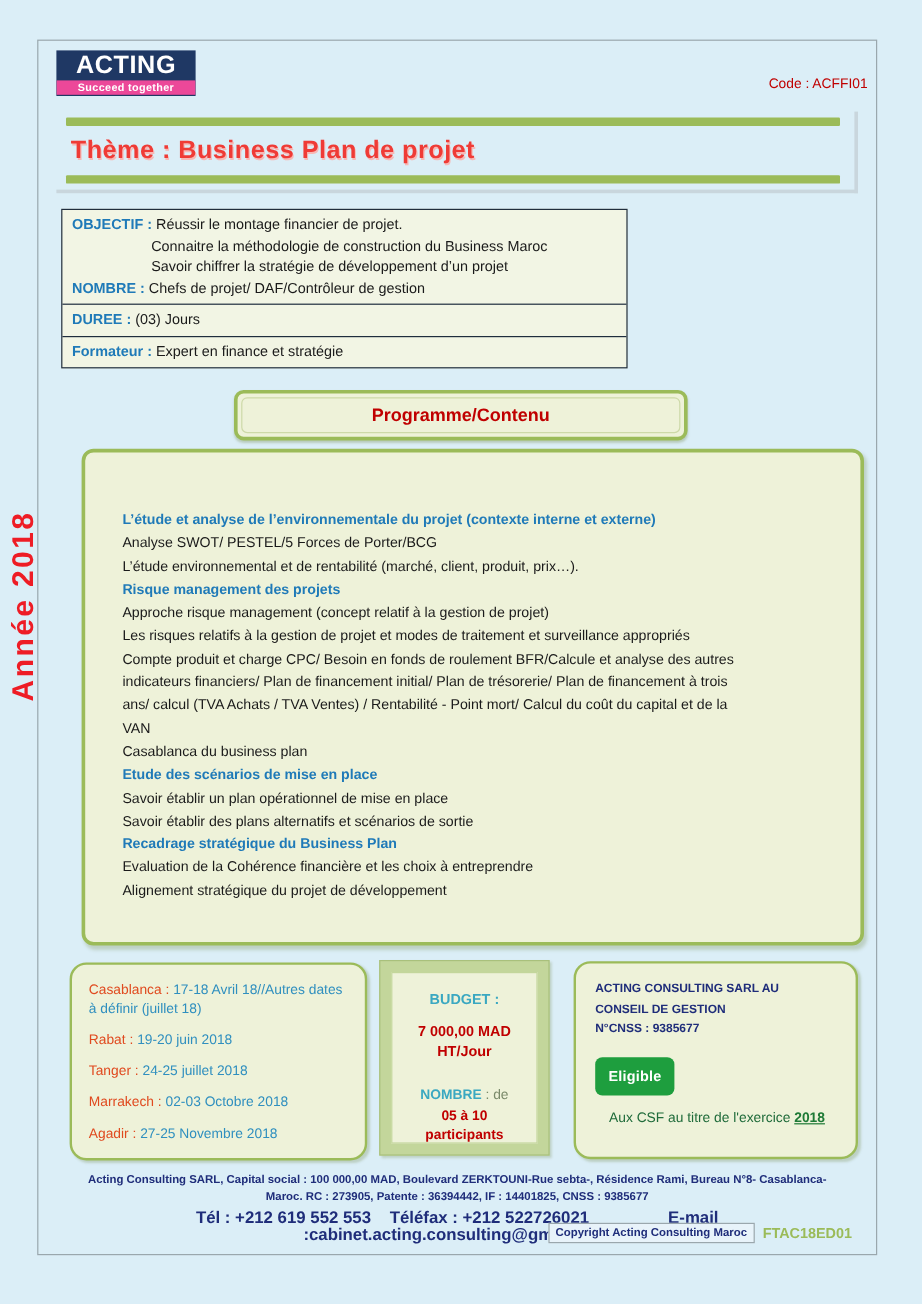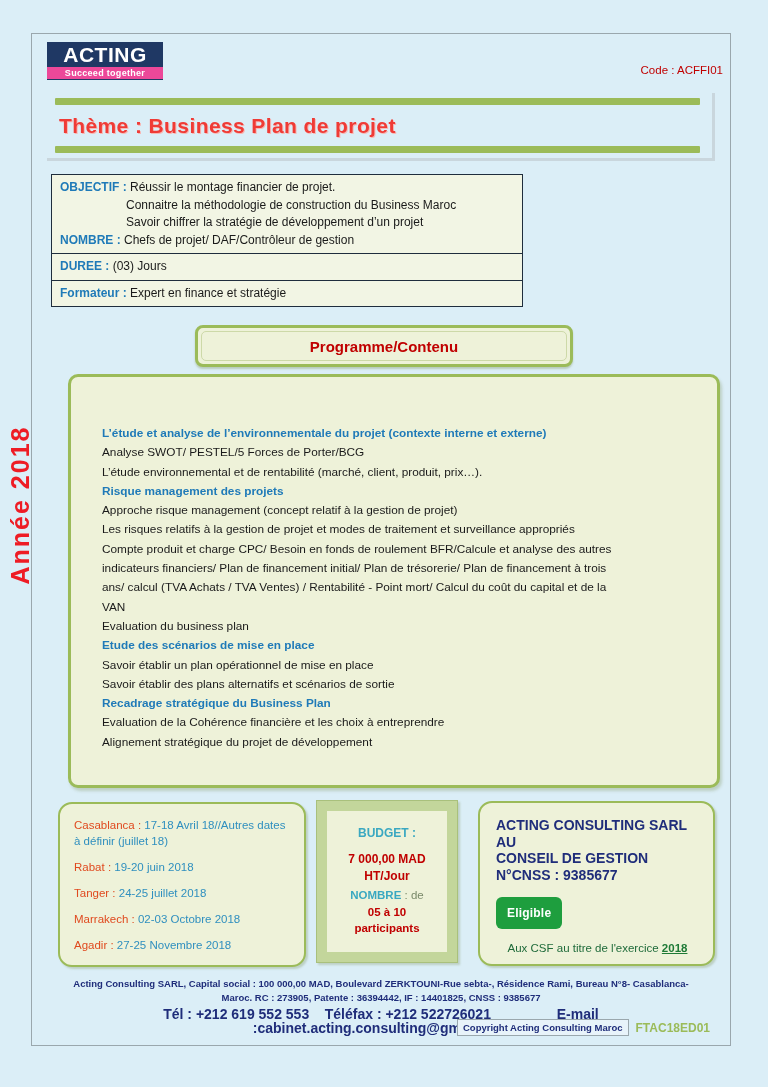--- a/index.html
+++ b/index.html
@@ -259,21 +259,21 @@
     font-weight: bold;
     font-size: 12px;
     line-height: 17px;
     margin-top: 9px;
   }
   .budget-inner .b-count-label {
     color: #3aa8c1;
     font-weight: bold;
     font-size: 11.5px;
     line-height: 17px;
-    margin-top: 2px;
+    margin-top: 20px;
   }
   .budget-inner .b-count-label .muted { color: #7a8a6a; font-weight: normal; }
   .budget-inner .b-count {
     color: #c00000;
     font-weight: bold;
     font-size: 11.5px;
     line-height: 16px;
   }
 
   .company-box {
@@ -285,21 +285,21 @@
     background: #eef2d9;
     border: 2px solid #9bbb59;
     border-radius: 14px;
     box-sizing: border-box;
     padding: 14px 14px 0 16px;
     box-shadow: 2px 2px 2px rgba(120,140,80,0.3);
   }
   .company-box .co-name {
     color: #1f2d7a;
     font-weight: bold;
-    font-size: 14px;
+    font-size: 10px;
     line-height: 16.5px;
   }
   .eligible-badge {
     margin-top: 14px;
     display: inline-block;
     background: #1e9e3e;
     color: #ffffff;
     font-weight: bold;
     font-size: 12px;
     padding: 9px 11px;
@@ -410,21 +410,21 @@
       <div class="prog-line head">L’étude et analyse de l’environnementale du projet (contexte interne et externe)</div>
       <div class="prog-line">Analyse SWOT/ PESTEL/5 Forces de Porter/BCG</div>
       <div class="prog-line">L’étude environnemental et de rentabilité (marché, client, produit, prix…).</div>
       <div class="prog-line head">Risque management des projets</div>
       <div class="prog-line">Approche risque management (concept relatif à la gestion de projet)</div>
       <div class="prog-line">Les risques relatifs à la gestion de projet et modes de traitement et surveillance appropriés</div>
       <div class="prog-line">Compte produit et charge CPC/ Besoin en fonds de roulement BFR/Calcule et analyse des autres</div>
       <div class="prog-line">indicateurs financiers/ Plan de financement initial/ Plan de trésorerie/ Plan de financement à trois</div>
       <div class="prog-line">ans/ calcul (TVA Achats / TVA Ventes) / Rentabilité - Point mort/ Calcul du coût du capital et de la</div>
       <div class="prog-line">VAN</div>
-      <div class="prog-line">Evaluation du business plan</div>
+      <div class="prog-line">Casablanca du business plan</div>
       <div class="prog-line head">Etude des scénarios de mise en place</div>
       <div class="prog-line">Savoir établir un plan opérationnel de mise en place</div>
       <div class="prog-line">Savoir établir des plans alternatifs et scénarios de sortie</div>
       <div class="prog-line head">Recadrage stratégique du Business Plan</div>
       <div class="prog-line">Evaluation de la Cohérence financière et les choix à entreprendre</div>
       <div class="prog-line">Alignement stratégique du projet de développement</div>
     </div>
 </div>
 
 <div class="dates-box">

